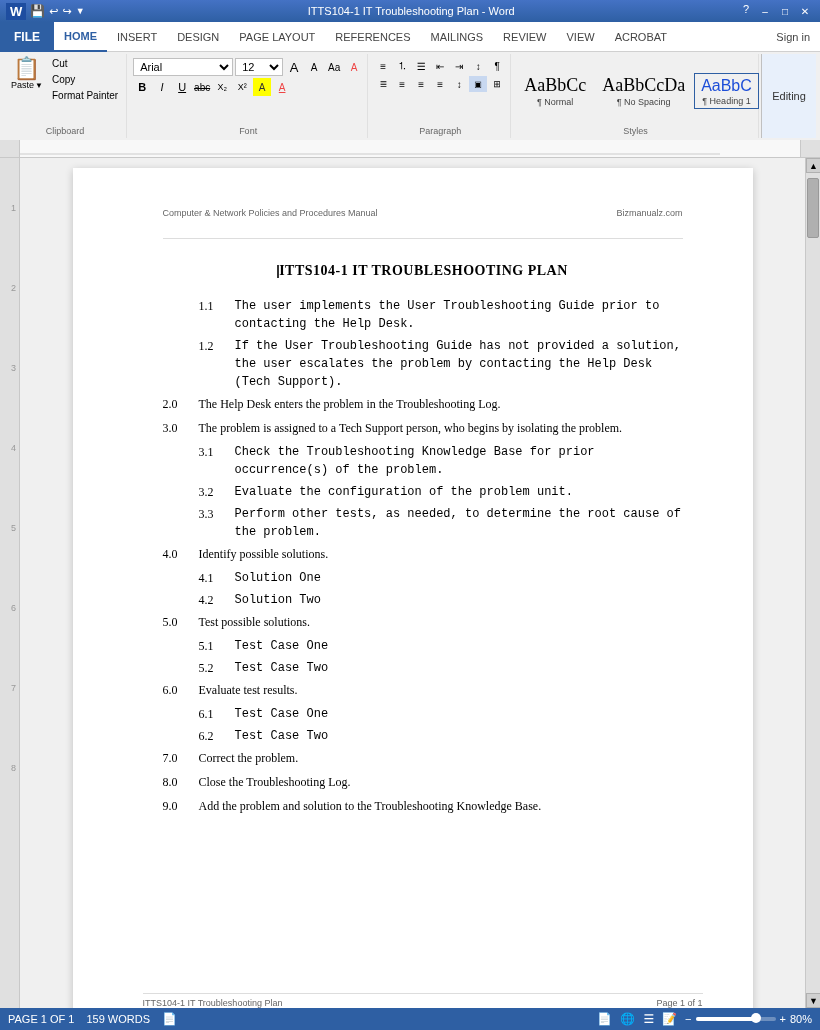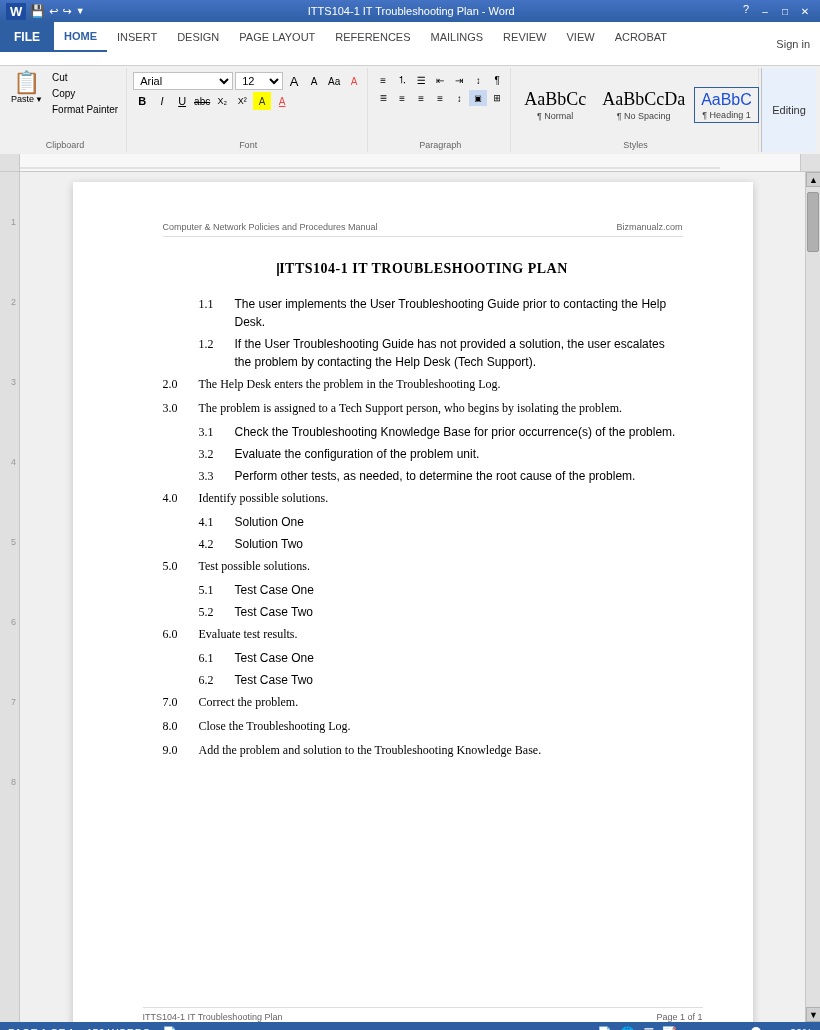--- a/index.html
+++ b/index.html
@@ -22,21 +22,21 @@
     .title-btn {
       width: 18px; height: 16px; display: flex; align-items: center; justify-content: center;
       font-size: 10px; cursor: pointer; color: white;
     }
 
     
     #ribbon-tabs {
       display: flex;
       align-items: stretch;
       background: #fff;
-      height: 44px;
+      height: 30px;
       border-bottom: 1px solid #d0d0d0;
     }
     #file-btn {
       background: #2e5fa3;
       color: white;
       padding: 0 14px;
       font-size: 12px;
       font-weight: bold;
       display: flex;
       align-items: center;
@@ -203,21 +203,21 @@
     }
 
     
     .page-header {
       display: flex;
       justify-content: space-between;
       font-size: 9px;
       color: #666;
       margin-bottom: 24px;
       border-bottom: 1px solid #ddd;
-      padding-bottom: 4px;
+      padding-bottom: 20px;
     }
 
     
     .doc-title {
       text-align: center;
       font-size: 14px;
       font-weight: bold;
       font-family: 'Times New Roman', Times, serif;
       margin-bottom: 18px;
       letter-spacing: 0.5px;
@@ -249,21 +249,21 @@
       margin-bottom: 4px;
       padding-left: 36px;
     }
     .sub-num {
       min-width: 36px;
       font-family: 'Times New Roman', Times, serif;
       font-size: 12px;
     }
     .sub-text {
       flex: 1;
-      font-family: Liberation Sans, sans-serif;
+      font-family: Liberation Mono, monospace;
       font-size: 12px;
       line-height: 1.5;
     }
 
     
     #right-scroll {
       width: 15px;
       background: #e0e0e0;
       border-left: 1px solid #c8c8c8;
       display: flex;

